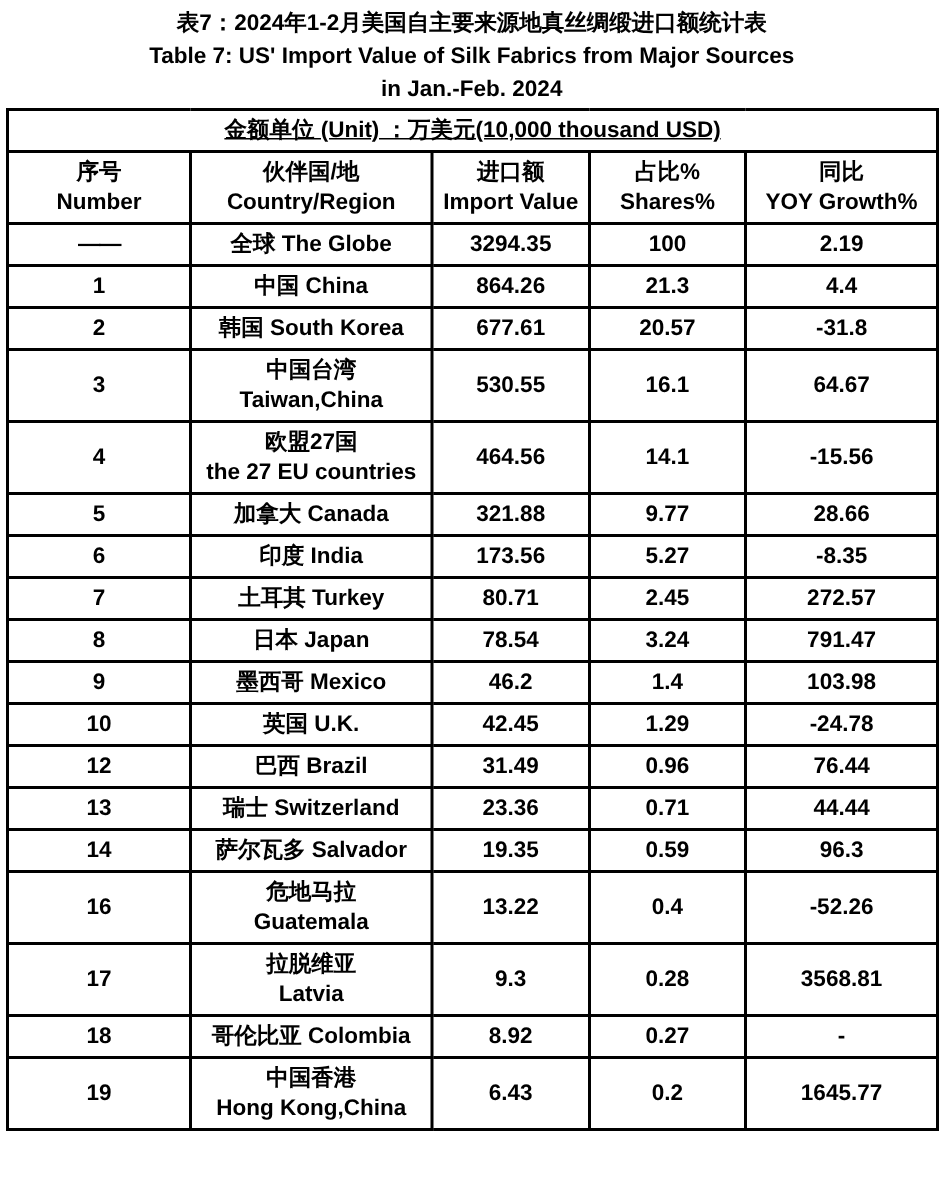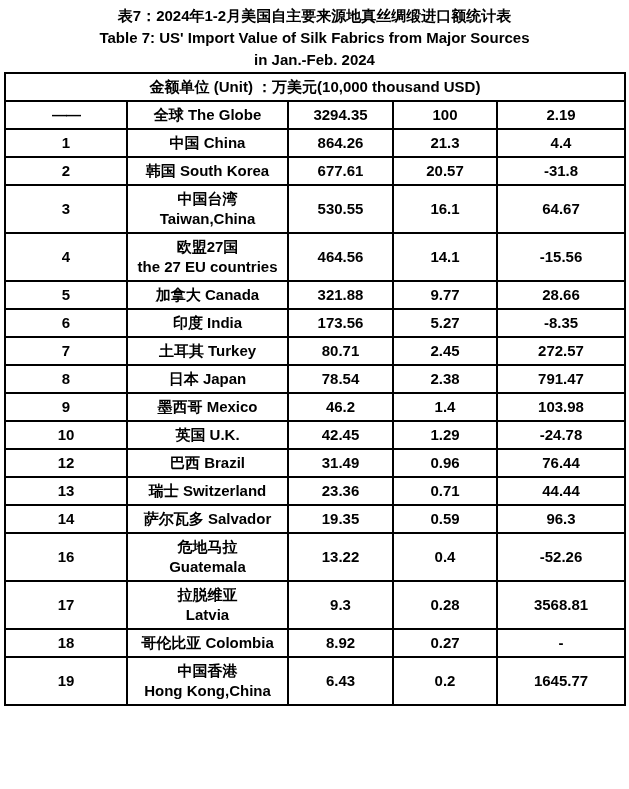--- a/index.html
+++ b/index.html
@@ -43,20 +43,21 @@
     vertical-align: middle;
     white-space: pre-line;
     overflow: hidden;
     color: #000000;
     background: #ffffff;
   }
   td.unit-cell {
     text-align: right;
     padding-right: 3px;
     white-space: nowrap;
+    text-decoration: underline;
   }
   td.c-no { letter-spacing: -1px; }
   td.c-no.num { letter-spacing: 0; }
 </style>
 </head>
 <body>
 
 <div class="page">
 
   <div class="title-block">
@@ -70,20 +71,32 @@
       <col style="width:122px">
       <col style="width:161px">
       <col style="width:105px">
       <col style="width:104px">
       <col style="width:128px">
     </colgroup>
     <thead>
       <tr>
         <td class="unit-cell" colspan="5">金额单位 (Unit) ：万美元(10,000 thousand USD)</td>
       </tr>
+      <tr>
+        <th>序号
+Number</th>
+        <th>伙伴国/地
+Country/Region</th>
+        <th>进口额
+Import Value</th>
+        <th>占比%
+Shares%</th>
+        <th>同比
+YOY Growth%</th>
+      </tr>
     </thead>
     <tbody>
         <tr>
     <td class="c-no">——</td>
     <td class="c-country">全球 The Globe</td>
     <td class="c-val">3294.35</td>
     <td class="c-val">100</td>
     <td class="c-val">2.19</td>
   </tr>
         <tr>
@@ -134,21 +147,21 @@
     <td class="c-no num">7</td>
     <td class="c-country">土耳其 Turkey</td>
     <td class="c-val">80.71</td>
     <td class="c-val">2.45</td>
     <td class="c-val">272.57</td>
   </tr>
         <tr>
     <td class="c-no num">8</td>
     <td class="c-country">日本 Japan</td>
     <td class="c-val">78.54</td>
-    <td class="c-val">2.38</td>
+    <td class="c-val">3.24</td>
     <td class="c-val">791.47</td>
   </tr>
         <tr>
     <td class="c-no num">9</td>
     <td class="c-country">墨西哥 Mexico</td>
     <td class="c-val">46.2</td>
     <td class="c-val">1.4</td>
     <td class="c-val">103.98</td>
   </tr>
         <tr>

